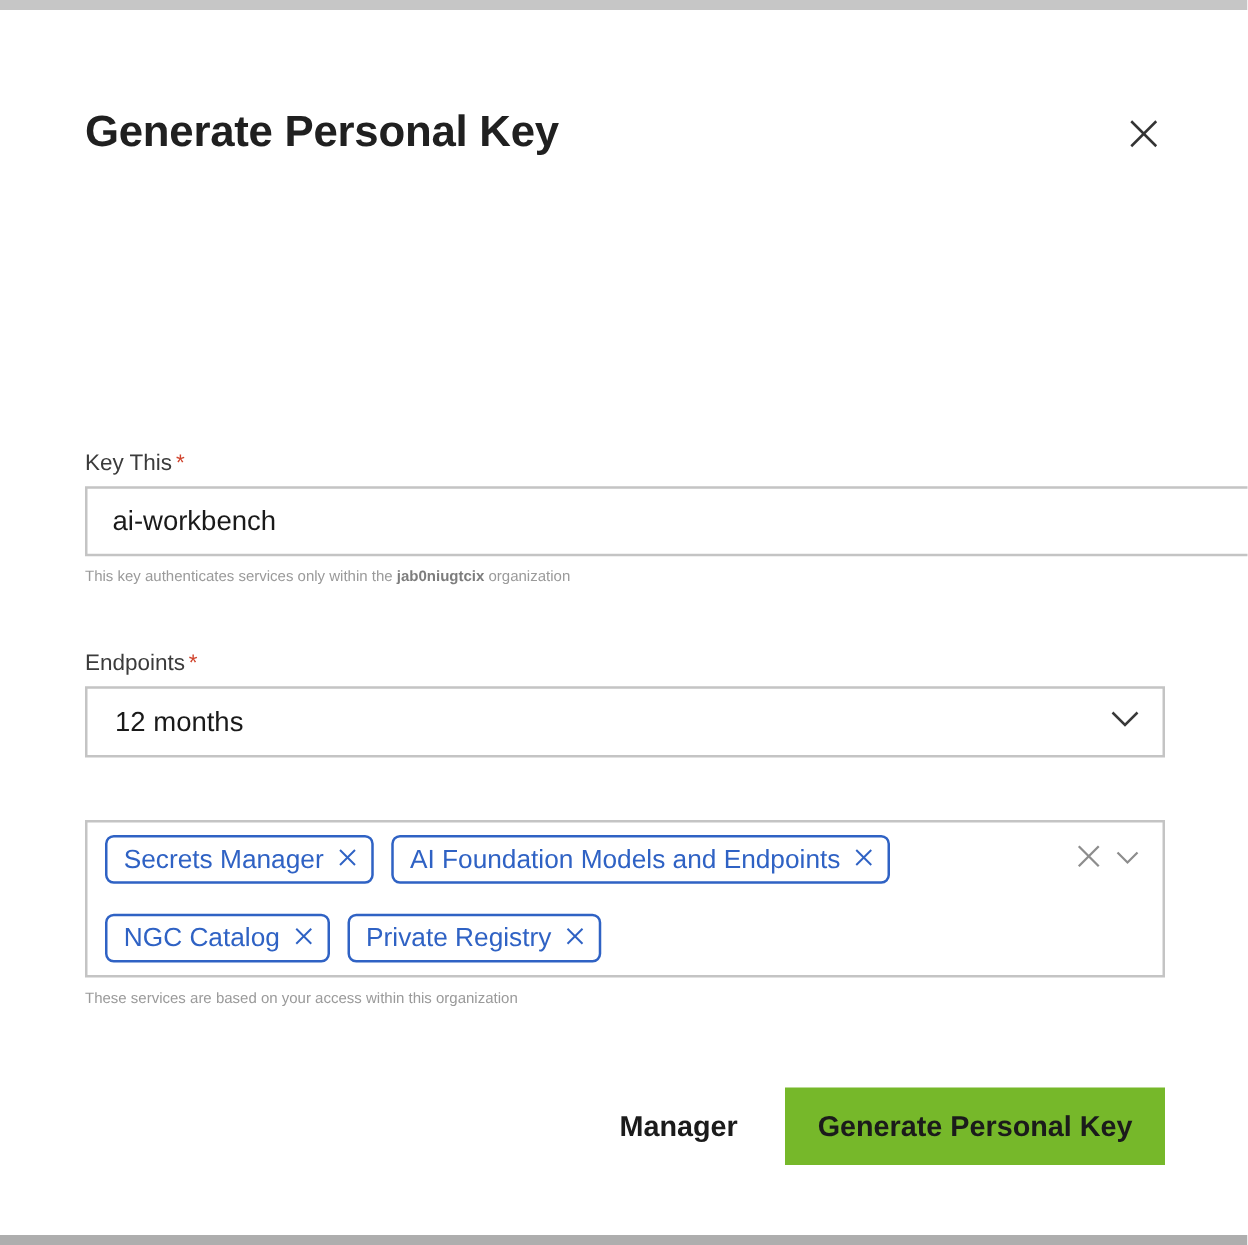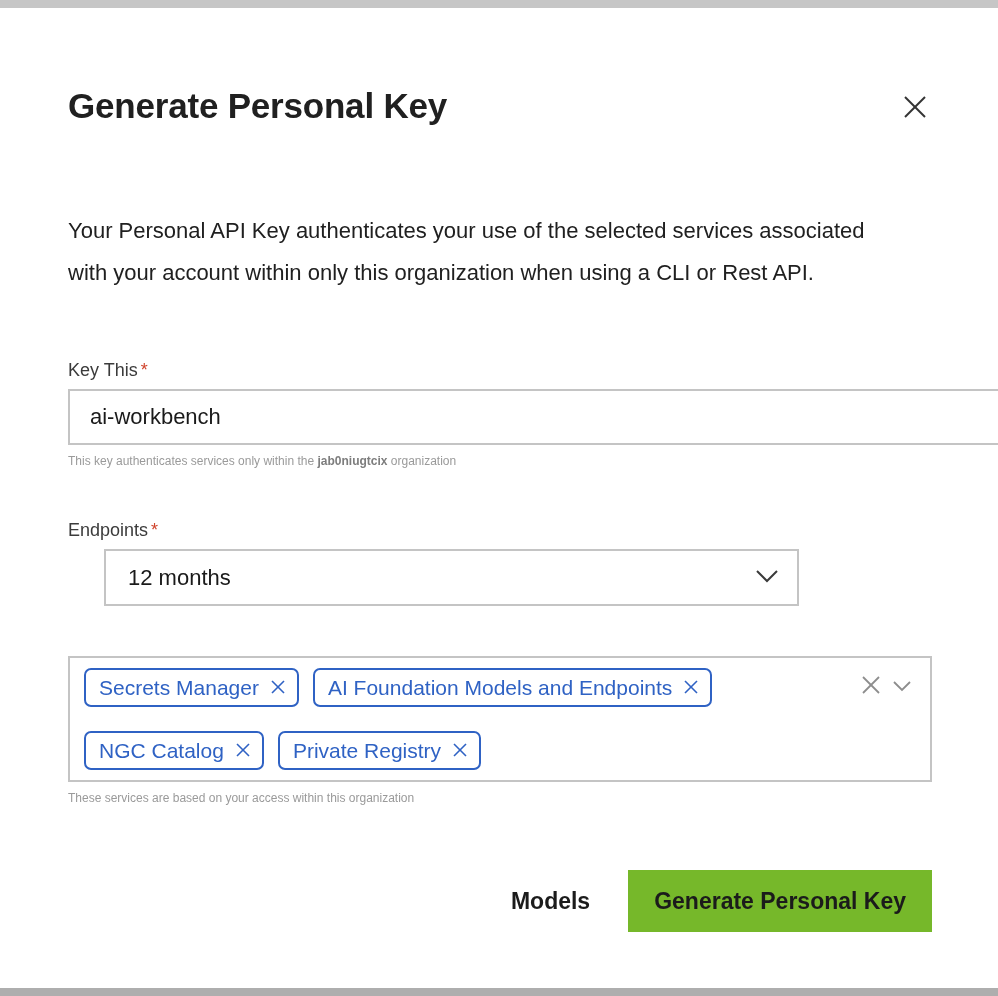--- a/index.html
+++ b/index.html
@@ -107,29 +107,28 @@
   .helper-text {
     font-size: 12px;
     color: #9a9a9a;
     margin-top: 9px;
     white-space: nowrap;
   }
   .helper-text b { color: #7d7d7d; font-weight: bold; }
 
   .select-box {
     box-sizing: border-box;
-    width: 695px;
+    width: 864px;
     height: 57px;
     border: 2px solid #c4c4c4;
     background: #ffffff;
     display: flex;
     align-items: center;
     padding: 0 18px 0 22px;
     cursor: pointer;
-    margin-left: 36px;
   }
   .select-value {
     flex: 1;
     font-size: 22px;
     color: #1a1a1a;
   }
 
   .multiselect {
     box-sizing: border-box;
     width: 864px;
@@ -221,21 +220,20 @@
     <div class="close-button">
       <span>
         <svg width="26" height="26" viewBox="0 0 26 26">
           <line x1="3" y1="3" x2="23" y2="23" stroke="#333333" stroke-width="2"></line>
           <line x1="23" y1="3" x2="3" y2="23" stroke="#333333" stroke-width="2"></line>
         </svg>
       </span>
     </div>
   </div>
 
-  <div class="modal-description">Your Personal API Key authenticates your use of the selected services associated with your account within only this organization when using a CLI or Rest API.</div>
 
   <div class="field" style="top:352px;">
     <span class="field-label"><span>Key This</span><span class="req-star">*</span></span>
     <input class="text-input" type="text" value="ai-workbench" style="">
     <div class="helper-text"><span>This key authenticates services only within the </span><b>jab0niugtcix</b><span> organization</span></div>
   </div>
 
   <div class="field" style="top:512px;">
     <span class="field-label"><span>Endpoints</span><span class="req-star">*</span></span>
     <div class="select-box">
@@ -311,17 +309,17 @@
               <polyline points="2,2 10,10 18,2" fill="none" stroke="#8d8d8d" stroke-width="1.8"></polyline>
             </svg>
           </span>
         </span>
       </div>
     </div>
     <div class="helper-text">These services are based on your access within this organization</div>
   </div>
 
   <div class="footer">
-    <button class="btn-cancel">Models</button>
+    <button class="btn-cancel">Manager</button>
     <button class="btn-primary" style="background: rgb(118, 184, 42);">Generate Personal Key</button>
   </div>
 
 </div>
 
 </body></html>

